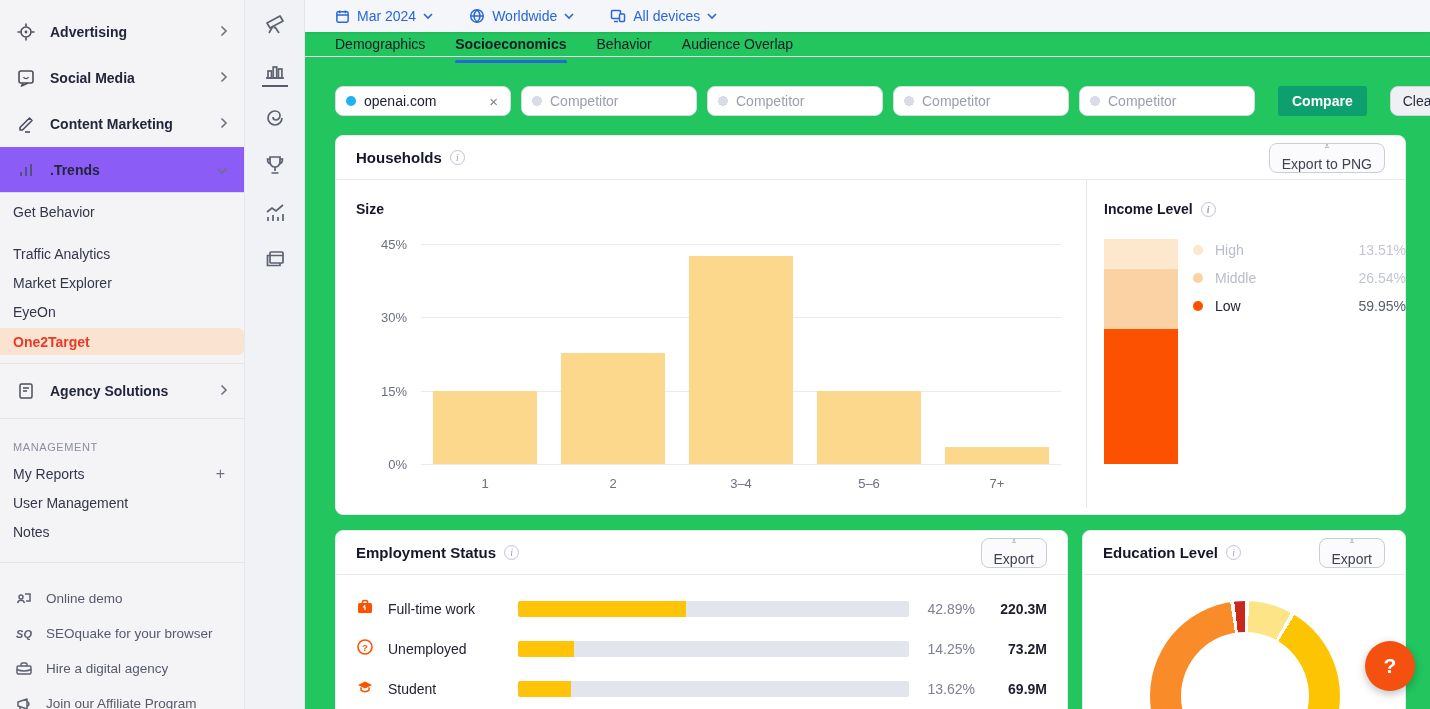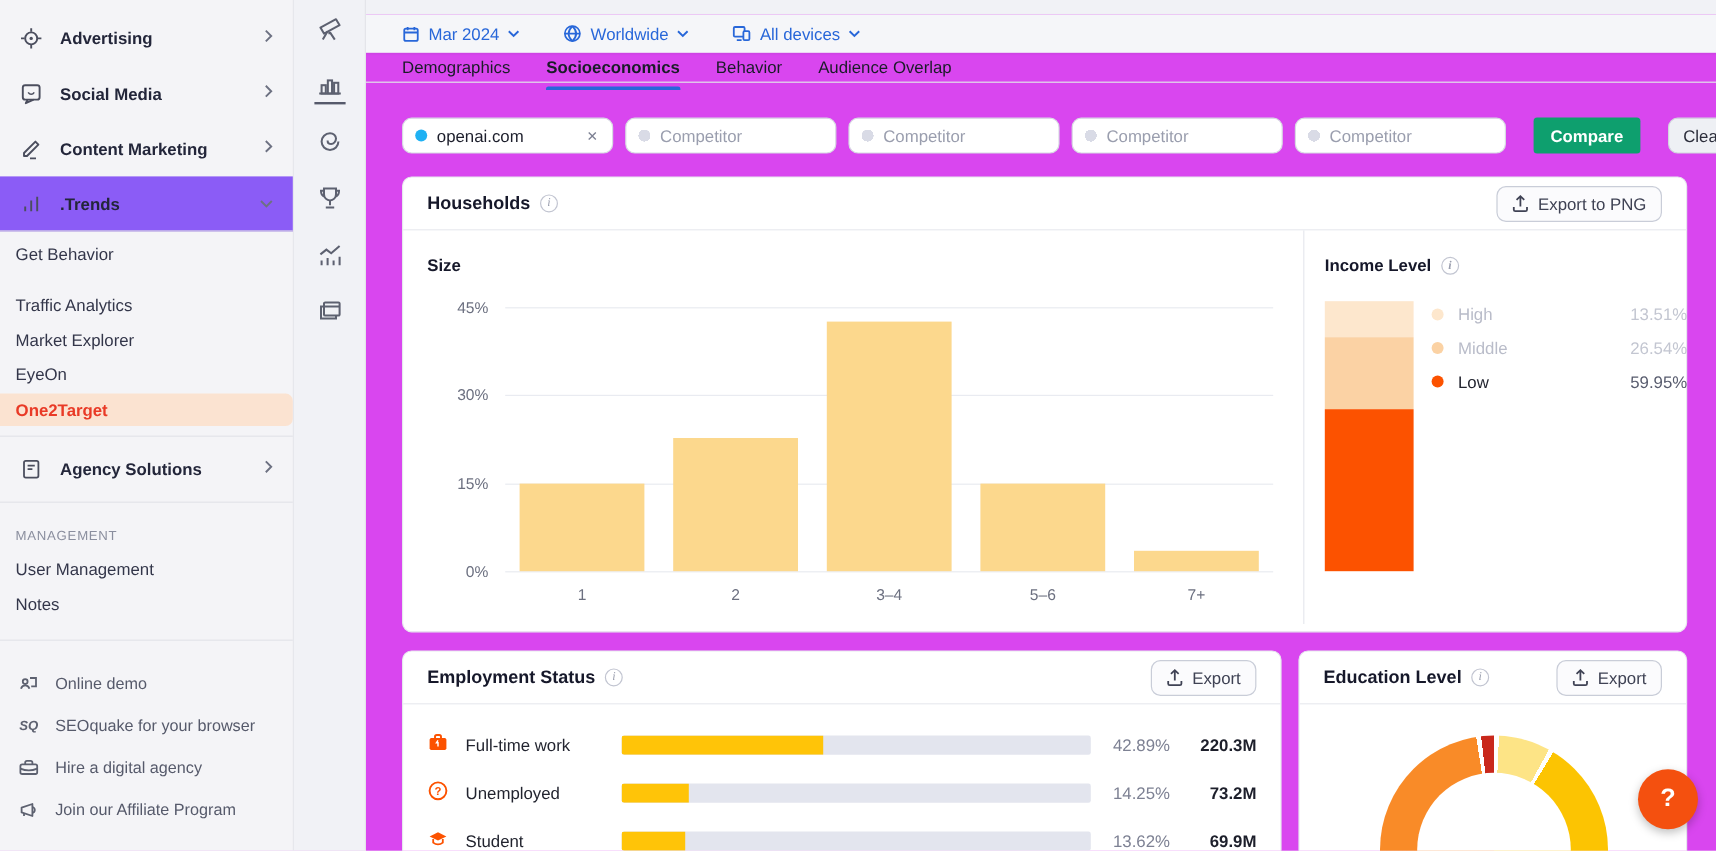--- a/index.html
+++ b/index.html
@@ -27,21 +27,21 @@
   .sq-glyph { font-style:italic; font-weight:700; font-size:11px; color:#5d6170; }
 
   
   .iconrail { position:absolute; left:245px; top:0; width:60px; height:709px;
               background:#f1f2f6; border-right:1px solid #e4e5ea; z-index:3; }
   .rail-btn { width:60px; height:47px; display:flex; align-items:center; justify-content:center; cursor:pointer; position:relative; }
   .rail-btn svg { stroke:#5d6170; }
   .rail-btn.active::after { content:""; position:absolute; left:17px; right:17px; bottom:7px; height:2px; background:#565a6b; }
 
   
-  .main { position:absolute; left:305px; top:0; right:0; bottom:0; background:#d946ef;margin-top:12px; }
+  .main { position:absolute; left:305px; top:0; right:0; bottom:0; background:#22c55e; }
   .filterbar { position:absolute; top:0; left:0; right:0; height:32px; background:#f5f6f9;
                box-shadow:0 1px 2px rgba(40,44,63,0.10); display:flex; align-items:center; padding-left:30px; gap:36px; z-index:2;}
   .filter { display:flex; align-items:center; gap:7px; color:#2867d9; font-size:14px; font-weight:400; cursor:pointer; }
   .filter svg { stroke:#2867d9; }
   .tabbar { position:absolute; top:32px; left:0; right:0; height:25px; border-bottom:1px solid #e2e3e9;
             display:flex; align-items:center; padding-left:30px; gap:30px; }
   .tab { font-size:14px; color:#1a1c28; height:38px; display:flex; align-items:center; cursor:pointer; position:relative; }
   .tab.active { font-weight:700; }
   .tab.active::after { content:""; position:absolute; left:0; right:0; bottom:0; height:3px; background:#2867d9; border-radius:2px 2px 0 0; }
 
@@ -63,21 +63,21 @@
 
   
   .card { position:absolute; background:#fff; border:1px solid #e7e8ee; border-radius:8px; }
   .card-header { height:44px; display:flex; align-items:center; padding:0 20px; border-bottom:1px solid #e9eaef; }
   .card-title { font-size:15px; font-weight:700; color:#16182a; }
   .info { width:15px; height:15px; border-radius:50%; border:1px solid #c2c5d1; color:#9a9eae;
           font-size:10px; font-style:italic; font-family:"Liberation Serif",serif; display:inline-flex;
           align-items:center; justify-content:center; margin-left:8px; cursor:pointer; }
   .btn-export { margin-left:auto; height:30px; display:inline-flex; align-items:center; gap:8px; padding:0 12px;
                 background:#fbfbfd; border:1px solid #c9cdd8; border-radius:8px; font-size:14px; color:#3f4254;
-                cursor:pointer; font-family:inherit; }
+                cursor:pointer; font-family:inherit;flex-direction:column; }
   .btn-export svg { stroke:#3f4254; }
 
   .households { top:135px; left:30px; right:24px; height:380px; }
   .hh-body { position:relative; height:334px; }
   .v-divider { position:absolute; left:750px; top:0; bottom:6px; width:1px; background:#e7e8ee; }
   .panel-label { position:absolute; font-size:14px; font-weight:700; color:#16182a; display:flex; align-items:center;}
   .size-label { left:20px; top:21px; }
   .income-label { left:768px; top:21px; }
 
   .size-plot { position:absolute; left:85px; top:64px; width:640px; height:220px; }
@@ -194,20 +194,24 @@
             <path d="M6 6h6M6 9h4"></path>
           </svg>
       </span>
       <span class="nlabel">Agency Solutions</span>
       <span class="chev"><svg width="8" height="12" viewBox="0 0 8 12" fill="none" stroke="#6d7182" stroke-width="1.6">
             <path d="M1.5 1.5L6 6l-4.5 4.5"></path>
           </svg></span>
     </div>
     <div class="divider"></div>
     <div class="mgmt-header">MANAGEMENT</div>
+    <div class="mgmt-item">
+      <span>My Reports</span>
+      <span class="plus">+</span>
+    </div>
     <div class="mgmt-item">
         <span>User Management</span>
       </div>
     <div class="mgmt-item">
         <span>Notes</span>
       </div>
     <div class="divider" style="margin-top:16px"></div>
     <div style="height:10px"></div>
     <div class="foot-item">
       <span class="ficon">

